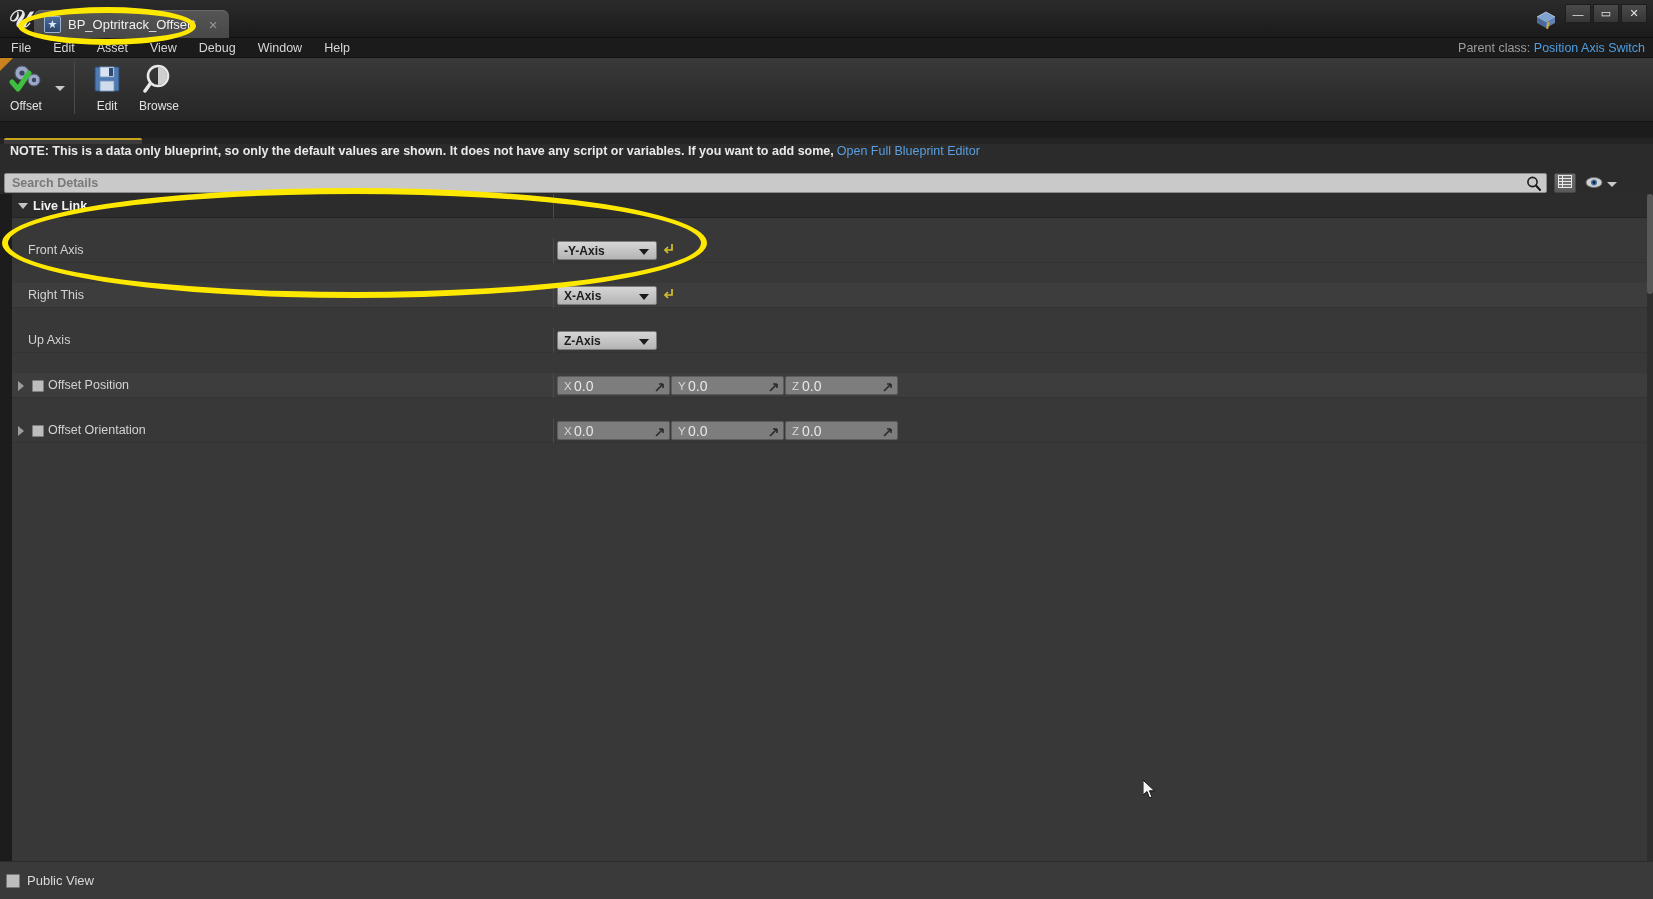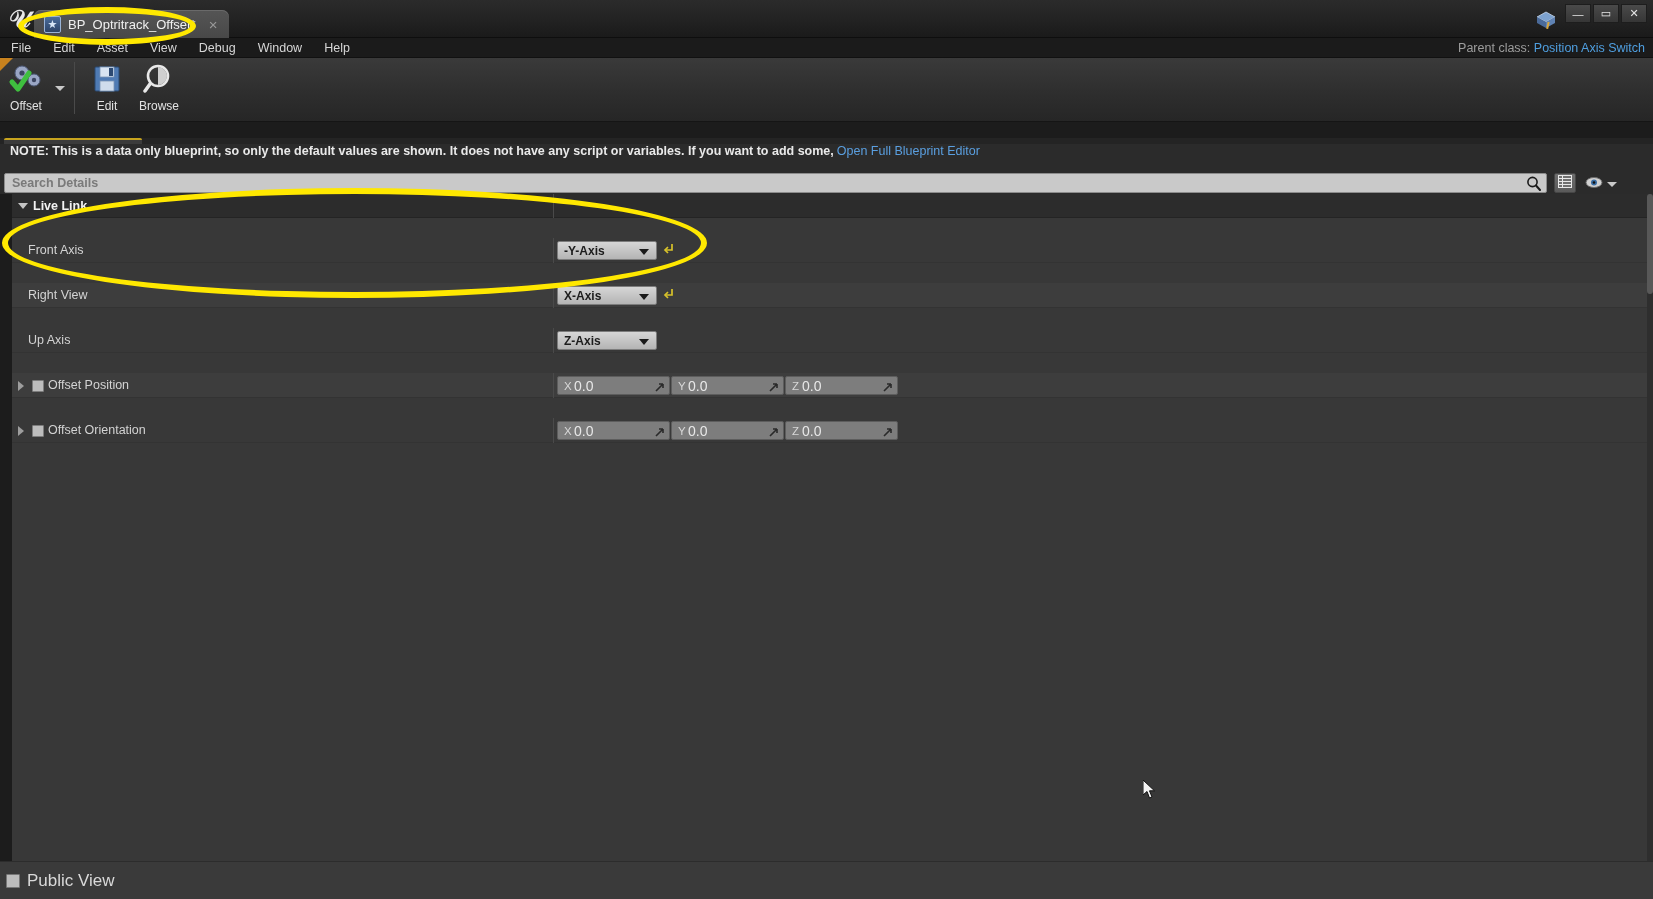--- a/index.html
+++ b/index.html
@@ -275,21 +275,21 @@
     position: absolute; left: 0; top: 861px; width: 1653px; height: 38px;
     background: #3a3a3a;
     display: flex; align-items: center;
     border-top: 1px solid #2c2c2c;
   }
   .pub-check {
     width: 14px; height: 14px; margin-left: 6px; margin-right: 7px;
     background: #bdbdbd; border: 1px solid #777; border-radius: 1px;
     cursor: pointer;
   }
-  .pub-label { font-size: 17px; color: #d9d9d9; }
+  .pub-label { font-size: 13px; color: #d9d9d9; }
 
   
   .hl {
     position: absolute; pointer-events: none;
     border: 6px solid #ffe800; border-radius: 50%;
   }
   .hl-tab { left: 18px; top: 7px; width: 178px; height: 38px; }
   .hl-props { left: 2px; top: 188px; width: 705px; height: 110px; }
 
   .scrollbar-v {
@@ -474,21 +474,21 @@
       </div>
       <span class="reset-btn">
         <svg width="12" height="14" viewBox="0 0 12 14">
           <path d="M9 2 L9 8 L3 8" fill="none" stroke="#d8c22a" stroke-width="1.7"></path>
           <path d="M5 5 L2 8 L5 11" fill="none" stroke="#d8c22a" stroke-width="1.7"></path>
         </svg>
       </span>
     </div>
 
     <div class="prop-row alt">
-      <span class="prop-label">Right View</span>
+      <span class="prop-label">Right This</span>
       <span class="row-divider"></span>
       <div class="combo">
         <span class="combo-text">X-Axis</span>
         <span class="combo-caret"></span>
       </div>
       <span class="reset-btn">
         <svg width="12" height="14" viewBox="0 0 12 14">
           <path d="M9 2 L9 8 L3 8" fill="none" stroke="#d8c22a" stroke-width="1.7"></path>
           <path d="M5 5 L2 8 L5 11" fill="none" stroke="#d8c22a" stroke-width="1.7"></path>
         </svg>

